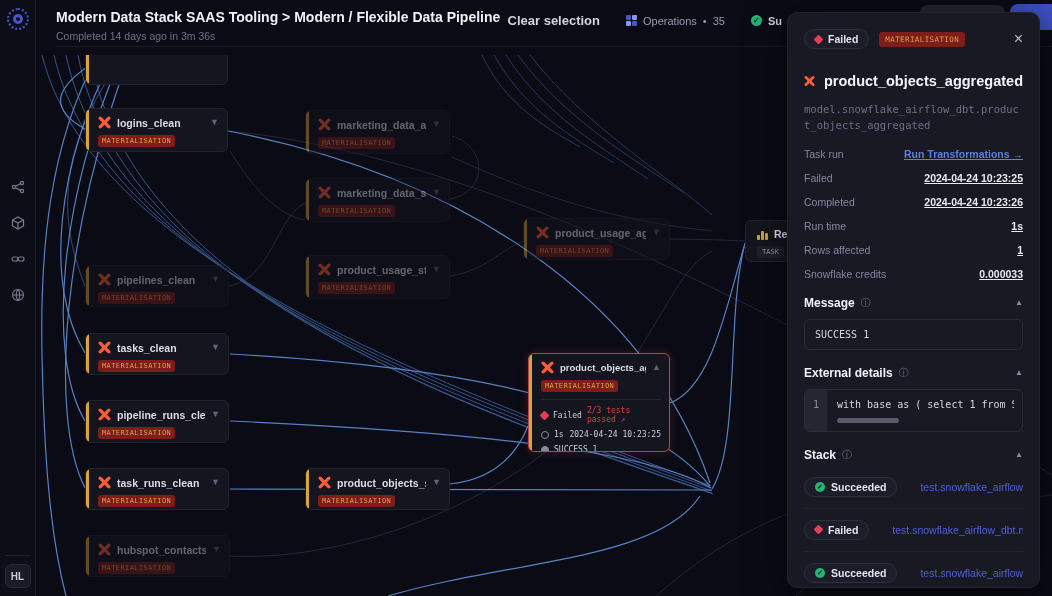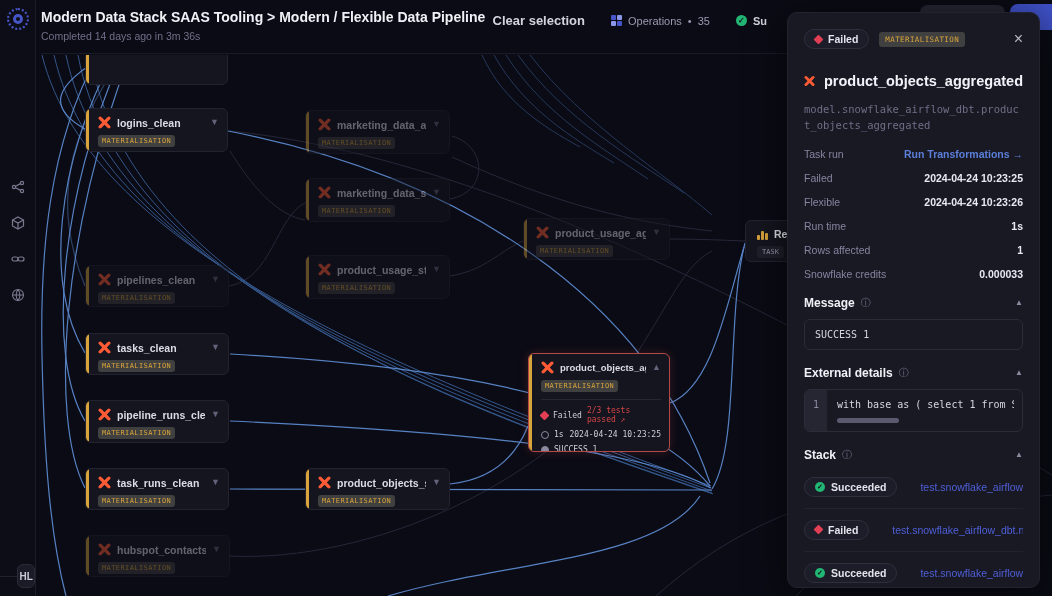--- a/index.html
+++ b/index.html
@@ -9,28 +9,28 @@
 
   
   .sidebar { position:absolute; left:0; top:0; width:36px; height:596px;
              background:#0d0d18; border-right:1px solid #1d1d2a; z-index:20;
              display:flex; flex-direction:column; align-items:center; }
   .logo { width:22px; height:22px; border-radius:50%; margin-top:8px;
           border:2px dotted #4656c8; display:flex; align-items:center; justify-content:center; }
   .logo-inner { width:10px; height:10px; border-radius:50%; border:3px solid #4656c8; }
   .nav-icons { margin-top:150px; display:flex; flex-direction:column; gap:22px; align-items:center; }
   .nav-icons svg { display:block; }
-  .sidebar-bottom { margin-top:auto; width:100%; display:flex; flex-direction:row; align-items:center; }
+  .sidebar-bottom { margin-top:auto; width:100%; display:flex; flex-direction:column; align-items:center; }
   .sidebar-divider { width:26px; border-top:1px solid #22222f; margin-bottom:8px; }
   .avatar { width:26px; height:24px; border-radius:6px; background:#1b1b28; border:1px solid #2a2a38;
             color:#c9c9d6; font-size:10px; display:flex; align-items:center; justify-content:center;
             margin-bottom:8px; font-weight:700; }
 
   
-  .header { position:absolute; left:21px; top:0; width:1016px; height:54px; z-index:4; }
+  .header { position:absolute; left:36px; top:0; width:1016px; height:47px; z-index:4; }
   .header-line { position:absolute; left:20px; right:0; bottom:0; border-bottom:1px solid #1b1b28; }
   .page-title { position:absolute; left:20px; top:9px; font-size:14px; font-weight:700; color:#f0f0f6; }
   .page-sub { position:absolute; left:20px; top:30px; font-size:10.5px; color:#70708a; }
   .hdr-right { position:absolute; right:270px; top:13px; display:flex; align-items:center; gap:26px; }
   .clear-sel { font-size:13px; color:#d4d4e0; font-weight:700; cursor:pointer; }
   .ops-group, .succ-group { display:flex; align-items:center; gap:6px; font-size:11px; color:#9a9ab2; }
   .ops-count { color:#9a9ab2; }
   .grid-icon { width:11px; height:11px; display:grid; grid-template-columns:5px 5px; grid-gap:1px; }
   .grid-icon i { background:#4656c8; border-radius:1px; }
   .grid-icon i.lt { background:#8a96e8; }
@@ -46,21 +46,21 @@
   .edges { position:absolute; left:0; top:0; }
 
   .node { position:absolute; background:#15151f; border:1px solid #23232f; border-radius:6px;
           display:flex; overflow:hidden; }
   .node .strip { width:3px; background:#d9a43b; flex:none; }
   .node-body { padding:7px 8px 6px 9px; flex:1; min-width:0; }
   .node-row1 { display:flex; align-items:center; gap:6px; }
   .node-label { font-size:10.5px; font-weight:700; color:#dcdce6; white-space:nowrap; overflow:hidden; }
   .chev { margin-left:auto; color:#62627a; font-size:9px; line-height:1; }
   .mat-badge { display:inline-block; margin-top:5px; font-family:"DejaVu Sans Mono",monospace;
-               font-size:7px; letter-spacing:.4px; color:#d9a43b; background:#404040;
+               font-size:7px; letter-spacing:.4px; color:#d9a43b; background:#7f1d1d;
                padding:2px 4px; border-radius:3px; }
   .task-badge { display:inline-block; margin-top:5px; font-family:"DejaVu Sans Mono",monospace;
                font-size:7px; color:#9a9ab0; background:#20202c; padding:2px 5px; border-radius:3px; }
   .node.dim { opacity:.42; }
   .node.selected { border:1.5px solid #b34848; box-shadow:0 0 10px rgba(179,72,72,.25); }
   .dbt-mark { width:13px; height:13px; flex:none; }
   .node-ext { border-top:1px solid #272732; margin-top:7px; padding-top:6px;
               font-family:"DejaVu Sans Mono",monospace; font-size:8px; color:#cfcfdb; }
   .ext-row { display:flex; align-items:center; gap:5px; margin-bottom:6px; }
   .ext-row .right { margin-left:auto; }
@@ -84,21 +84,21 @@
           border-radius:14px; padding:3px 10px; font-size:10.5px; font-weight:600; color:#e3e3ed; }
   .panel .mat-badge { margin-top:0; font-size:7.5px; padding:3px 6px; }
   .close-x { margin-left:auto; color:#b9b9c8; font-size:16px; line-height:1; cursor:pointer; }
   .panel-title-row { display:flex; align-items:center; gap:9px; margin-top:20px; }
   .panel-title { font-size:14.5px; font-weight:700; color:#f2f2f8; }
   .model-id { margin-top:8px; font-family:"DejaVu Sans Mono",monospace; font-size:10.5px; color:#6e6e86;
               line-height:1.55; word-break:break-all; }
   .detail-rows { margin-top:14px; }
   .d-row { display:flex; justify-content:space-between; align-items:center; margin-bottom:12px; }
   .d-label { font-size:10.5px; color:#8585a0; }
-  .d-value { font-size:10.5px; font-weight:700; color:#e8e8f2; }
+  .d-value { font-size:10.5px; font-weight:700; color:#e8e8f2;text-decoration:underline; }
   .d-link { color:#5b7fd9; font-weight:600; cursor:pointer; }
   .section-head { display:flex; align-items:center; gap:6px; margin-top:16px; }
   .section-title { font-size:12px; font-weight:700; color:#f0f0f6; }
   .info-ic { color:#70708a; font-size:10px; }
   .collapse { margin-left:auto; color:#8a8aa0; font-size:8px; }
   .msg-box { margin-top:9px; border:1px solid #2b2b3a; border-radius:6px; padding:9px 10px;
              font-family:"DejaVu Sans Mono",monospace; font-size:10px; color:#d6d6e0; }
   .code-box { margin-top:9px; border:1px solid #2b2b3a; border-radius:6px; display:flex; overflow:hidden; }
   .code-gutter { width:22px; background:#262633; color:#8a8aa0; font-family:"DejaVu Sans Mono",monospace;
                  font-size:10px; display:flex; justify-content:center; padding-top:9px; }
@@ -455,21 +455,21 @@
     <div class="detail-rows">
       <div class="d-row">
           <span class="d-label">Task run</span>
           <span class="d-value d-link">Run Transformations →</span>
         </div>
       <div class="d-row">
           <span class="d-label">Failed</span>
           <span class="d-value">2024-04-24 10:23:25</span>
         </div>
       <div class="d-row">
-          <span class="d-label">Flexible</span>
+          <span class="d-label">Completed</span>
           <span class="d-value">2024-04-24 10:23:26</span>
         </div>
       <div class="d-row">
           <span class="d-label">Run time</span>
           <span class="d-value">1s</span>
         </div>
       <div class="d-row">
           <span class="d-label">Rows affected</span>
           <span class="d-value">1</span>
         </div>

